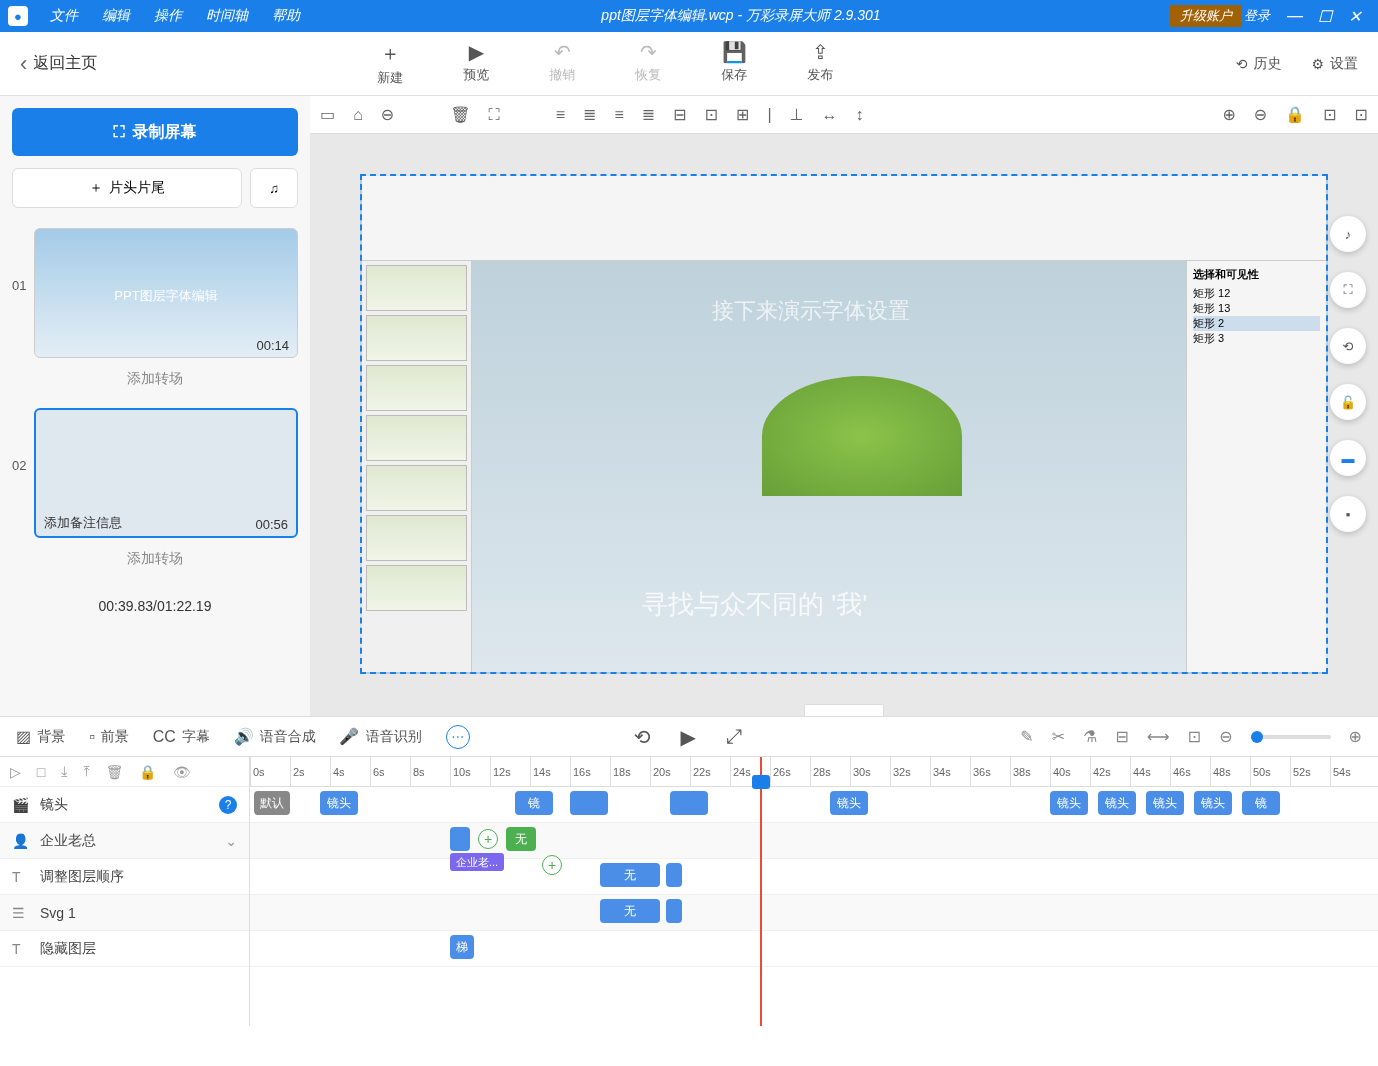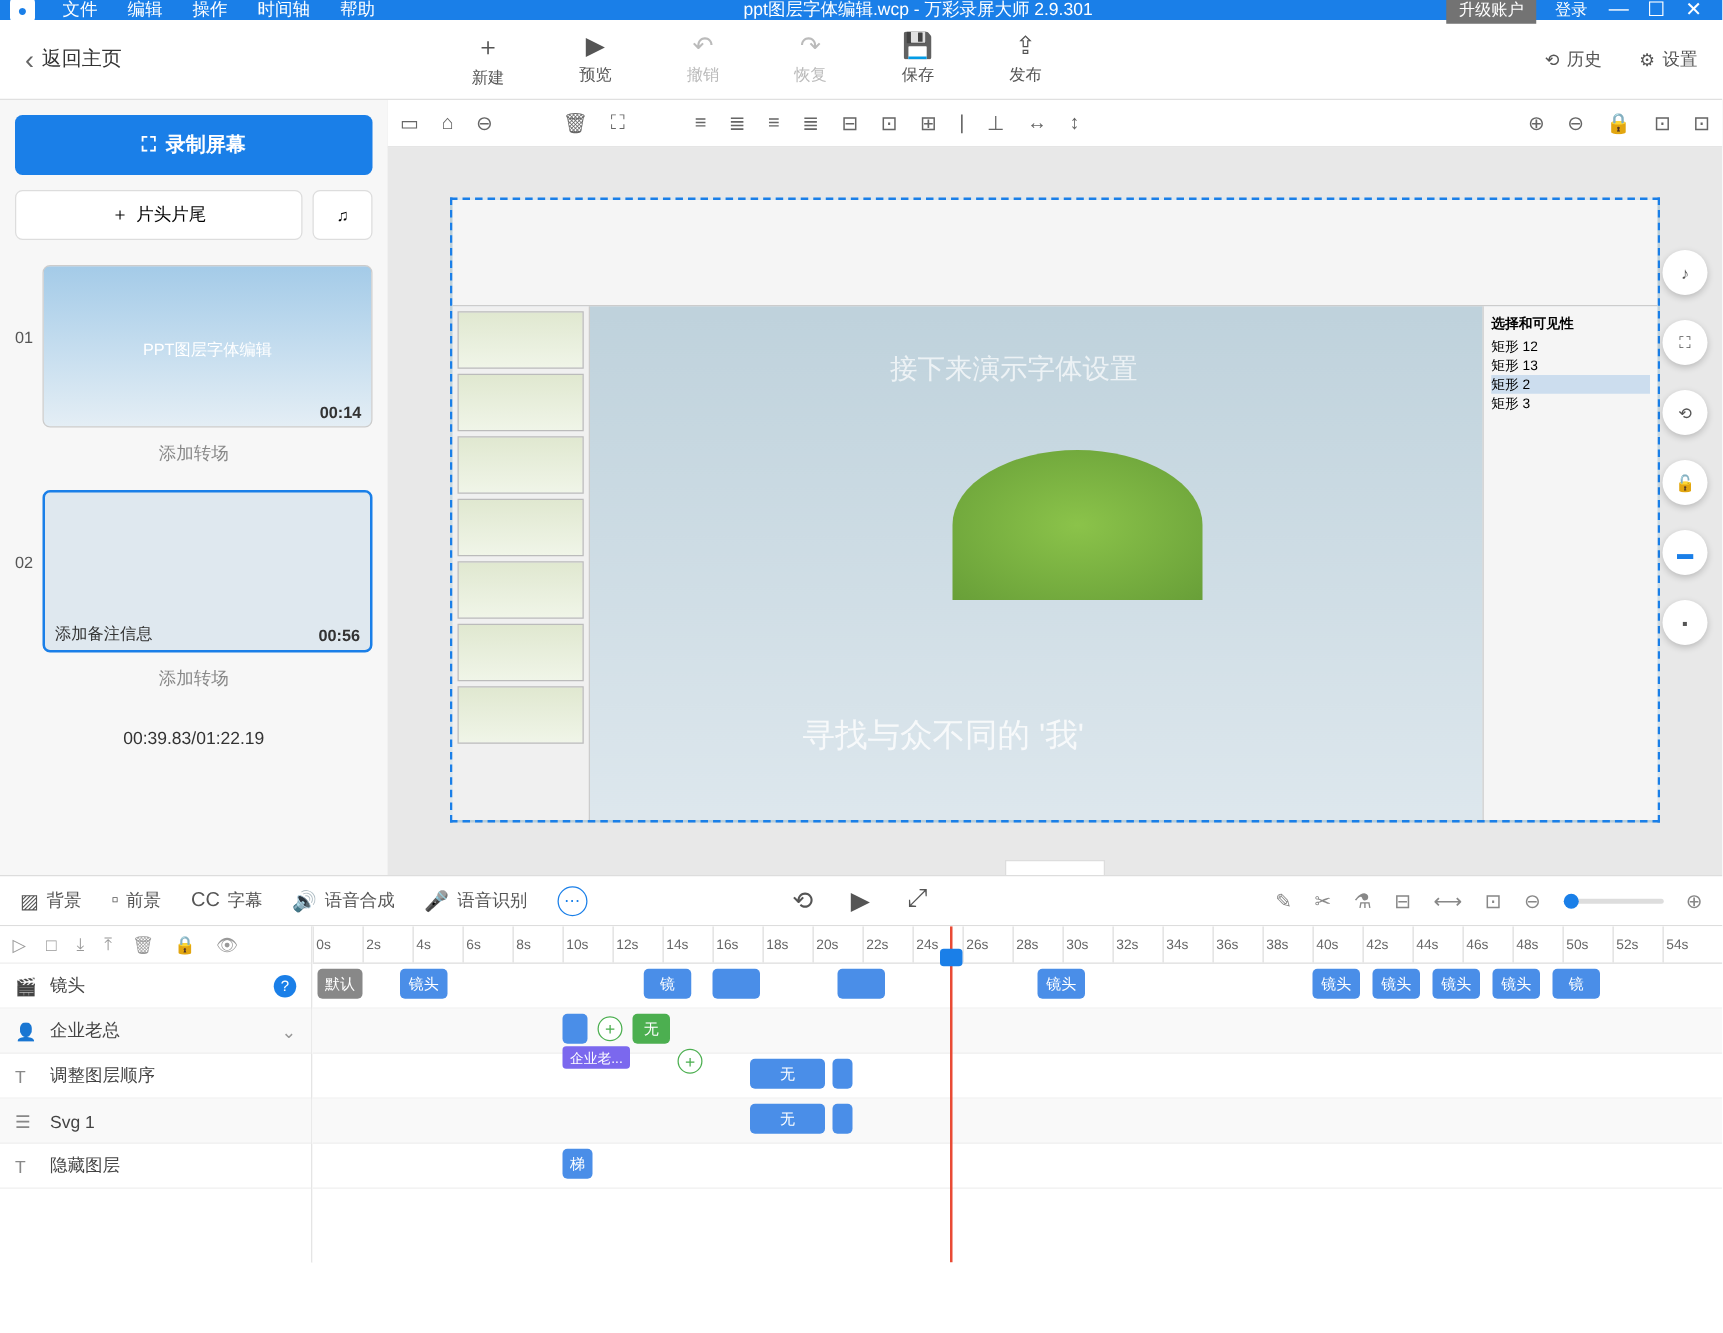--- a/index.html
+++ b/index.html
@@ -1,23 +1,23 @@
 <!DOCTYPE html>
 <html><head>
 <meta charset="utf-8">
 <style>
 * { margin: 0; padding: 0; box-sizing: border-box; font-family: "Microsoft YaHei", sans-serif; }
 body { background: #fff; width: 1378px; height: 1066px; overflow: hidden; font-size: 13px; }
-.titlebar { background: #1a7fe8; height: 16px; display: flex; align-items: center; color: #fff; padding: 0 8px; }
+.titlebar { background: #1a7fe8; height: 32px; display: flex; align-items: center; color: #fff; padding: 0 8px; font-style: italic; }
 .titlebar .logo { width: 20px; height: 20px; background: #fff; border-radius: 4px; margin-right: 10px; display: flex; align-items: center; justify-content: center; }
 .titlebar .logo::before { content: "●"; color: #1a7fe8; }
 .titlebar .menu-item { padding: 0 12px; cursor: pointer; font-size: 14px; }
 .titlebar .title-center { flex: 1; text-align: center; font-size: 14px; }
 .titlebar .right-area { display: flex; align-items: center; }
-.titlebar .upgrade { background: #737373; padding: 2px 10px; margin-right: 15px; }
+.titlebar .upgrade { background: #a16207; padding: 2px 10px; margin-right: 2px; }
 .titlebar .login { margin-right: 10px; }
 .titlebar .win-btn { width: 30px; text-align: center; font-size: 16px; cursor: pointer; }
 
 .toolbar-main { height: 64px; border-bottom: 1px solid #e0e0e0; display: flex; align-items: center; padding: 0 20px; }
 .back-btn { display: flex; align-items: center; color: #333; cursor: pointer; font-size: 16px; }
 .back-btn::before { content: "‹"; font-size: 22px; margin-right: 6px; color: #666; }
 .tool-group { display: flex; margin-left: 280px; gap: 60px; }
 .tool-item { display: flex; flex-direction: column; align-items: center; color: #555; font-size: 13px; cursor: pointer; }
 .tool-item.disabled { color: #bbb; }
 .tool-item .ico { font-size: 20px; margin-bottom: 2px; }
@@ -30,21 +30,21 @@
 .record-btn::before { content: "⛶"; }
 .head-tail-row { display: flex; gap: 8px; margin-top: 12px; }
 .head-tail-btn { flex: 1; background: #fff; border: 1px solid #ddd; border-radius: 6px; height: 40px; display: flex; align-items: center; justify-content: center; gap: 6px; cursor: pointer; font-size: 14px; }
 .audio-btn { width: 48px; background: #fff; border: 1px solid #ddd; border-radius: 6px; display: flex; align-items: center; justify-content: center; cursor: pointer; }
 .audio-btn::before { content: "♫"; }
 
 .scene-item { display: flex; gap: 2px; margin-top: 20px; align-items: flex-start; }
 .scene-num { width: 20px; color: #555; font-size: 13px; padding-top: 50px; }
 .scene-thumb { flex: 1; height: 130px; border-radius: 6px; overflow: hidden; position: relative; border: 1px solid #ccc; background: linear-gradient(#a4cbe8, #e4eef5); }
 .scene-thumb.sel { border: 2px solid #1a7fe8; background: #dfe8ef; }
-.scene-thumb .dur { position: absolute; bottom: 4px; right: 8px; color: #333; font-size: 13px; font-weight: bold; }
+.scene-thumb .dur { position: absolute; bottom: 4px; right: 8px; color: #333; font-size: 13px; }
 .scene-thumb .note { position: absolute; bottom: 4px; left: 8px; font-size: 13px; color: #333; }
 .scene-thumb .title-text { position: absolute; top: 45%; left: 0; right: 0; text-align: center; color: #fff; font-size: 13px; }
 .umbrella-thumb { background: linear-gradient(#cfd9e0, #e8eff4); }
 .add-transition { text-align: center; color: #888; font-size: 14px; margin-top: 12px; cursor: pointer; }
 .time-counter { text-align: center; color: #333; font-size: 14px; margin-top: 30px; }
 
 .canvas-area { flex: 1; background: #e8e8e8; position: relative; overflow: hidden; }
 .canvas-toolbar { background: #fff; height: 38px; display: flex; align-items: center; padding: 0 10px; gap: 18px; border-bottom: 1px solid #ddd; }
 .canvas-toolbar .ct-btn { color: #666; cursor: pointer; font-size: 16px; }
 .canvas-toolbar .spacer { flex: 1; }

